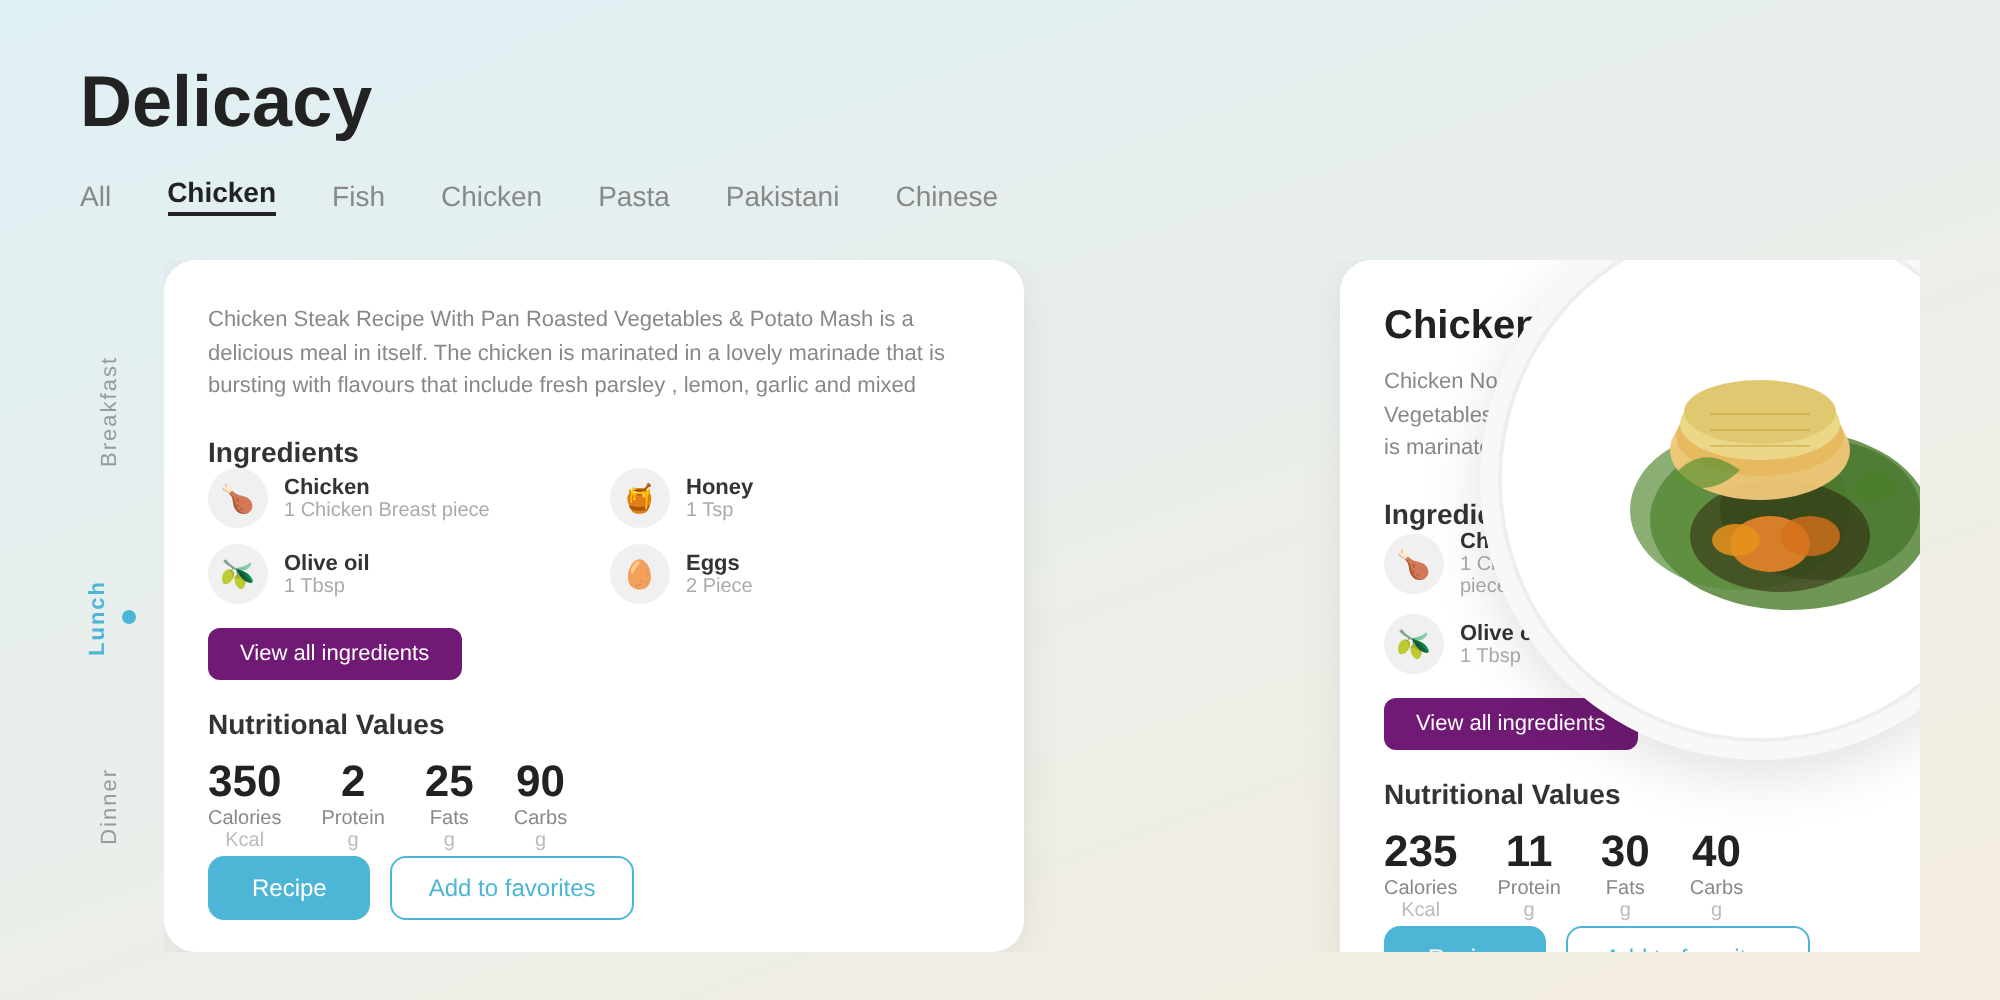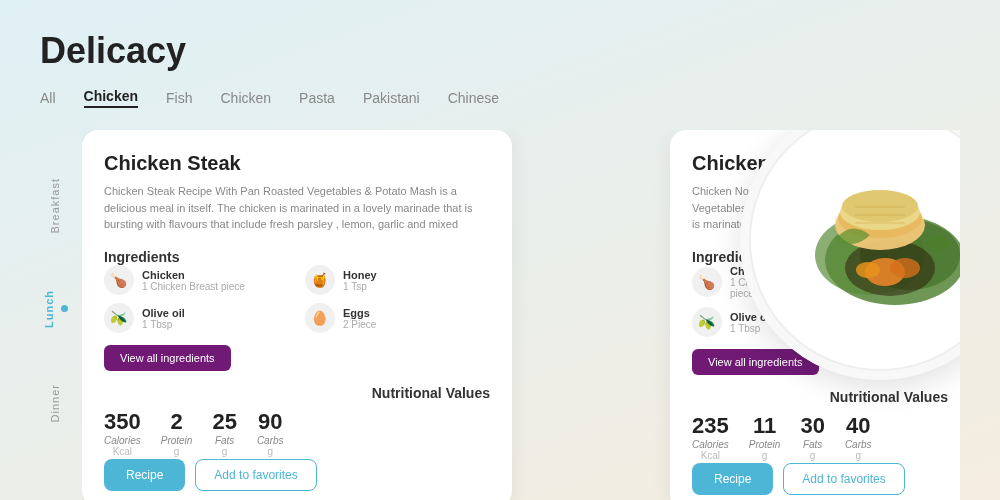--- a/index.html
+++ b/index.html
@@ -144,39 +144,37 @@
       padding: 7px 16px;
       font-size: 11px;
       cursor: pointer;
       margin-bottom: 14px;
     }
     .nutrition-title {
       font-size: 14px;
       font-weight: 600;
       color: #333;
       margin-bottom: 8px;
-      text-align: right;
     }
     .nutrition-values {
       display: flex;
       gap: 20px;
       margin-bottom: 2px;
     }
     .nutrition-item {
       text-align: center;
     }
     .nutrition-number {
       font-size: 22px;
       font-weight: 700;
       color: #222;
     }
     .nutrition-label {
       font-size: 10px;
       color: #888;
-      font-style: italic;
     }
     .nutrition-unit {
       font-size: 10px;
       color: #bbb;
       text-align: center;
     }
     .card-actions {
       display: flex;
       gap: 10px;
     }
@@ -240,21 +238,20 @@
         <div style="display:flex; align-items:center; gap:4px;">
           <span class="sidebar-label active">Lunch</span>
           <div class="sidebar-dot"></div>
         </div>
         <span class="sidebar-label">Dinner</span>
       </div>
 
       <div style="position:relative; flex:1; overflow:hidden;">
 
         <div class="recipe-card" style="position:relative; z-index:2;">
-          <h2 class="recipe-card-title">Chicken Steak</h2>
           <p class="recipe-card-desc">Chicken Steak Recipe With Pan Roasted Vegetables &amp; Potato Mash is a delicious meal in itself. The chicken is marinated in a lovely marinade that is bursting with flavours that include fresh parsley , lemon, garlic and mixed herbs. All of which add to the yummilicious taste of the chicken.</p>
 
           <div class="ingredients-title">Ingredients</div>
           <div class="ingredients-grid">
             <div class="ingredient-item">
               <div class="ingredient-icon">🍗</div>
               <div class="ingredient-info">
                 <div class="name">Chicken</div>
                 <div class="amount">1 Chicken Breast piece</div>
               </div>

